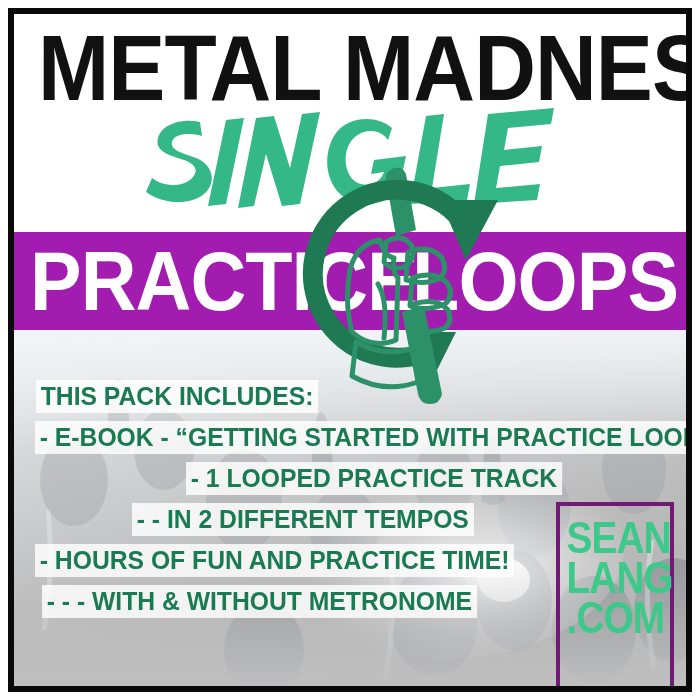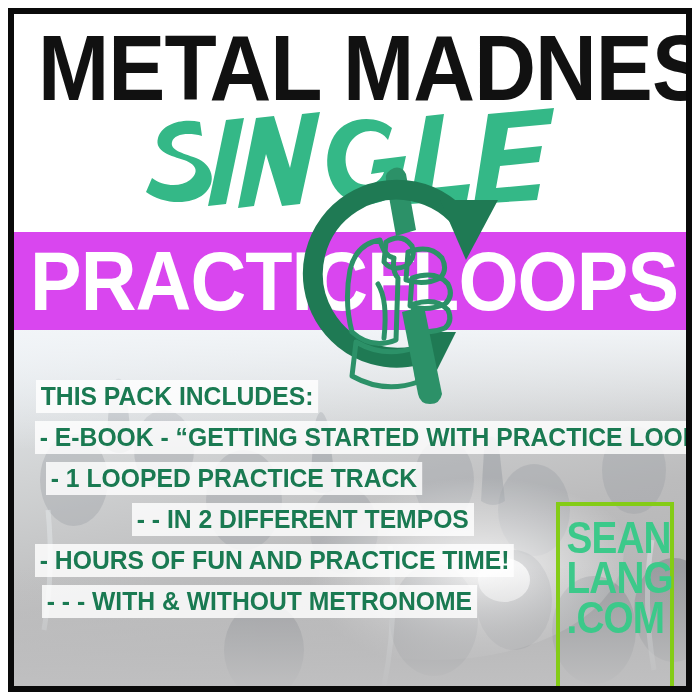--- a/index.html
+++ b/index.html
@@ -86,21 +86,21 @@
   }
   #single-script svg { display: block; width: 100%; height: 100%; }
 
   
   #black-band {
     position: absolute;
     left: 0;
     top: 218px;
     width: 672px;
     height: 98px;
-    background: #d946ef;
+    background: #a21caf;
     z-index: 5;
   }
   .band-word {
     position: absolute;
     top: 6px;
     font-family: "Liberation Sans Narrow", "Liberation Sans", sans-serif;
     font-weight: bold;
     font-size: 84px;
     line-height: 86px;
     letter-spacing: -1px;
@@ -157,33 +157,33 @@
     font-size: 26px;
     line-height: 30px;
     letter-spacing: 0px;
     padding: 1px 5px 2px 5px;
     white-space: nowrap;
     transform: scaleX(0.95);
     transform-origin: left center;
   }
   .indent-0 { margin-left: 14px; }
   .indent-1 { margin-left: 13px; }
-  .indent-2 { margin-left: 24px; }
+  .indent-2 { margin-left: 24px; text-align: right; }
   .indent-3 { margin-left: 20px; text-align: center; }
   .indent-4 { margin-left: 20px; }
   .indent-5 { margin-left: 13px; }
 
   
   #brand-logo {
     position: absolute;
     left: 542px;
     top: 488px;
     width: 118px;
     height: 192px;
-    border: 4px solid #84cc16;
+    border: 4px solid #701a75;
     box-sizing: border-box;
     z-index: 26;
   }
   #brand-lines {
     position: absolute;
     left: 0;
     top: 12px;
     width: 100%;
     text-align: center;
   }

